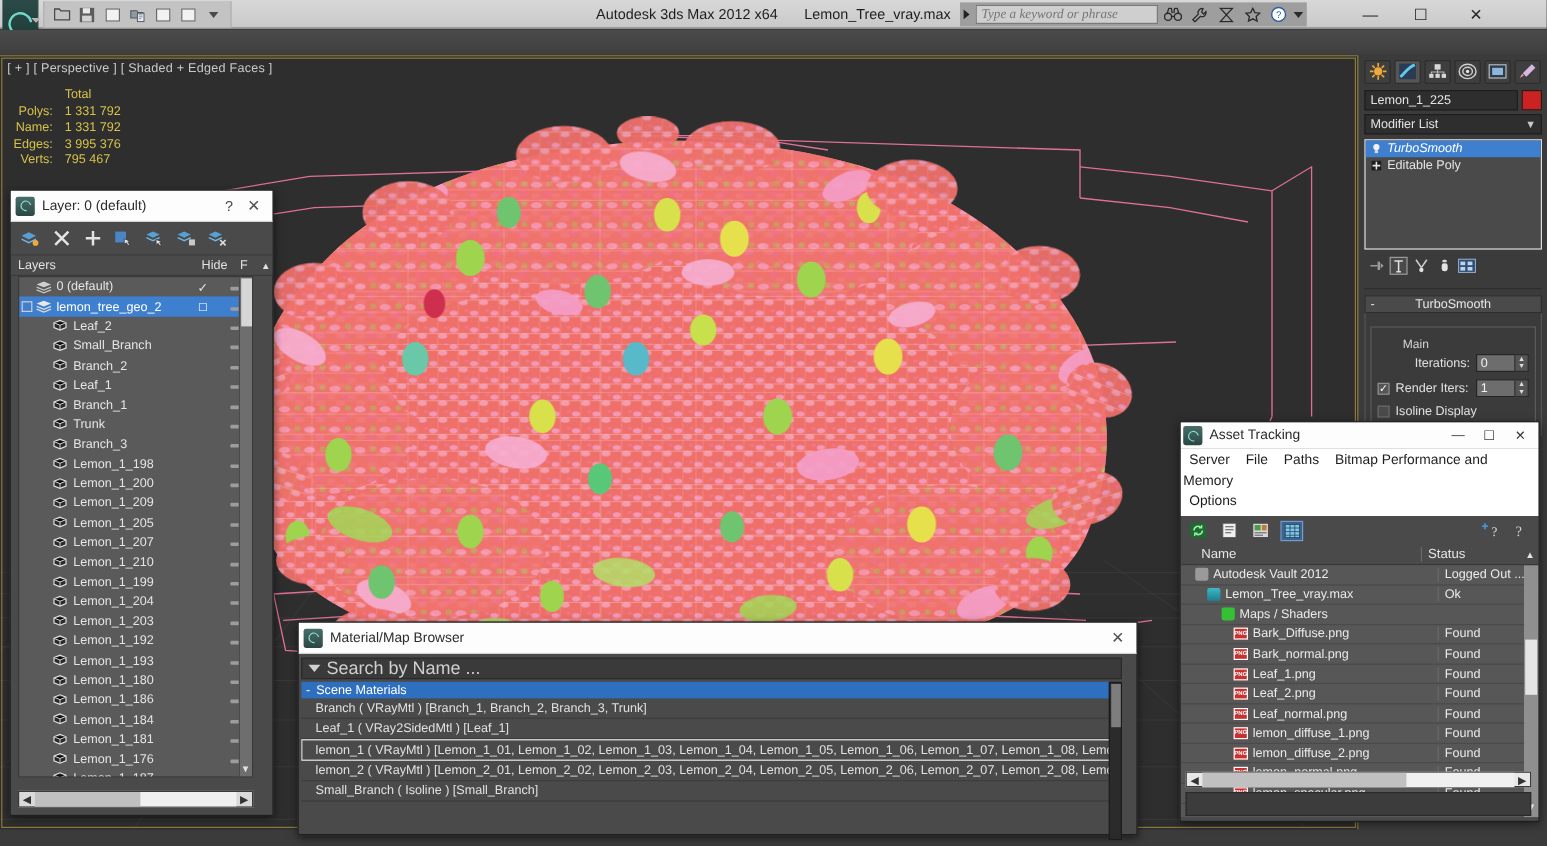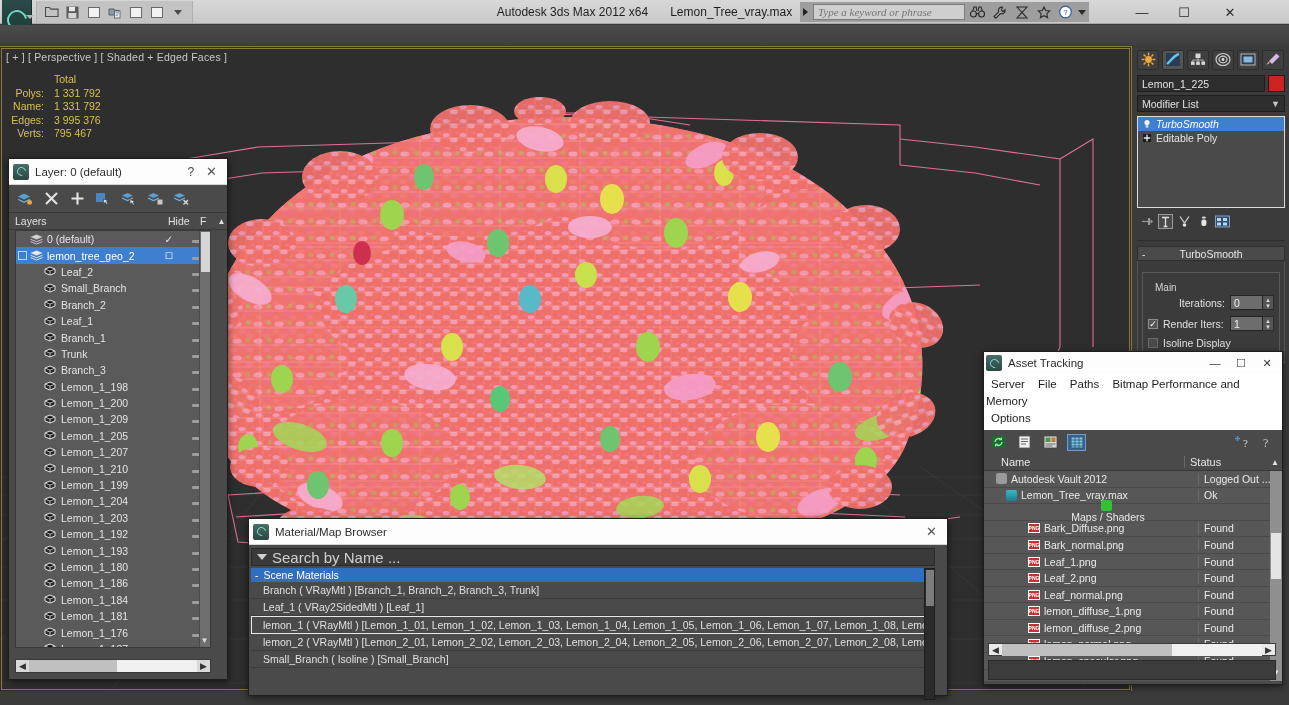--- a/index.html
+++ b/index.html
@@ -247,21 +247,21 @@
   .mod-toolbar { display:flex; align-items:center; gap:4px; padding: 5px 4px 0 7px; height: 22px;}
   .mt-ico { width:15px; height:15px; display:flex;align-items:center;justify-content:center;}
   .mt-ico.boxed { border:1px solid #9a9a9a; background:#4a4a4a;}
   .rollout { margin: 10px 4px 0 5px; border-top:1px solid #2d2d2d; padding-top: 5px; }
   .rollout-hd {
     height: 15px; background:#4a4a4a; border:1px solid #2f2f2f; display:flex; align-items:center;
     font-size:10.5px; color:#e6e6e6; justify-content:center; position:relative;
   }
   .rollout-hd .minus { position:absolute; left:4px; }
   .rollout-body { border:1px solid #545454; border-top:none; padding: 5px 4px 6px 4px; }
-  .grp-label { font-size:10px; color:#d4d4d4; margin: -11px 0 2px 4px; background:#3b3b3b; display:inline-block; padding: 0 3px;}
+  .grp-label { font-size:10px; color:#d4d4d4; margin: -11px 0 2px 18px; background:#3b3b3b; display:inline-block; padding: 0 3px;}
   .grp-box { border:1px solid #5a5a5a; padding: 8px 5px 6px 5px; margin-top: 6px;}
   .fld-row { display:flex; align-items:center; margin-bottom: 6px; font-size:10.5px; color:#e0e0e0;}
   .fld-row .lbl { margin-left:auto; margin-right:5px; }
   .spin-input { width: 33px; height:15px; background:#6d6d6d; border:1px solid #242424; color:#f0f0f0; font-size:10.5px; padding-left:3px; display:flex; align-items:center;}
   .spin-arrows { width: 11px; height:15px; background:#555; border:1px solid #2b2b2b; border-left:none; display:flex; flex-direction:column; align-items:center; justify-content:center; color:#ddd; font-size:6px; line-height:6px;}
   .cb { width:10px; height:10px; border:1px solid #8e8e8e; background:#555; margin-right:5px; display:inline-flex; align-items:center; justify-content:center; color:#fff; font-size:9px;}
   .cb.checked { background:#555; }
   .cb.dim { background:#4a4a4a; border-color:#6a6a6a;}
   svg { display:block; }
 </style>
@@ -1314,21 +1314,21 @@
         <span class="ar-status">Logged Out ...</span>
       </div>
       <div class="asset-row">
         <span class="ar-name" style="padding-left:22px;">
             <span class="max-ico"></span>
             <span>Lemon_Tree_vray.max</span>
           </span>
         <span class="ar-status">Ok</span>
       </div>
       <div class="asset-row">
-        <span class="ar-name" style="padding-left:34px;flex-direction:column;">
+        <span class="ar-name" style="padding-left:34px;">
             <span class="maps-ico"></span>
             <span>Maps / Shaders</span>
           </span>
         <span class="ar-status"></span>
       </div>
       <div class="asset-row">
         <span class="ar-name" style="padding-left:44px;">
             <span class="png-ico">PNG</span>
             <span>Bark_Diffuse.png</span>
           </span>

